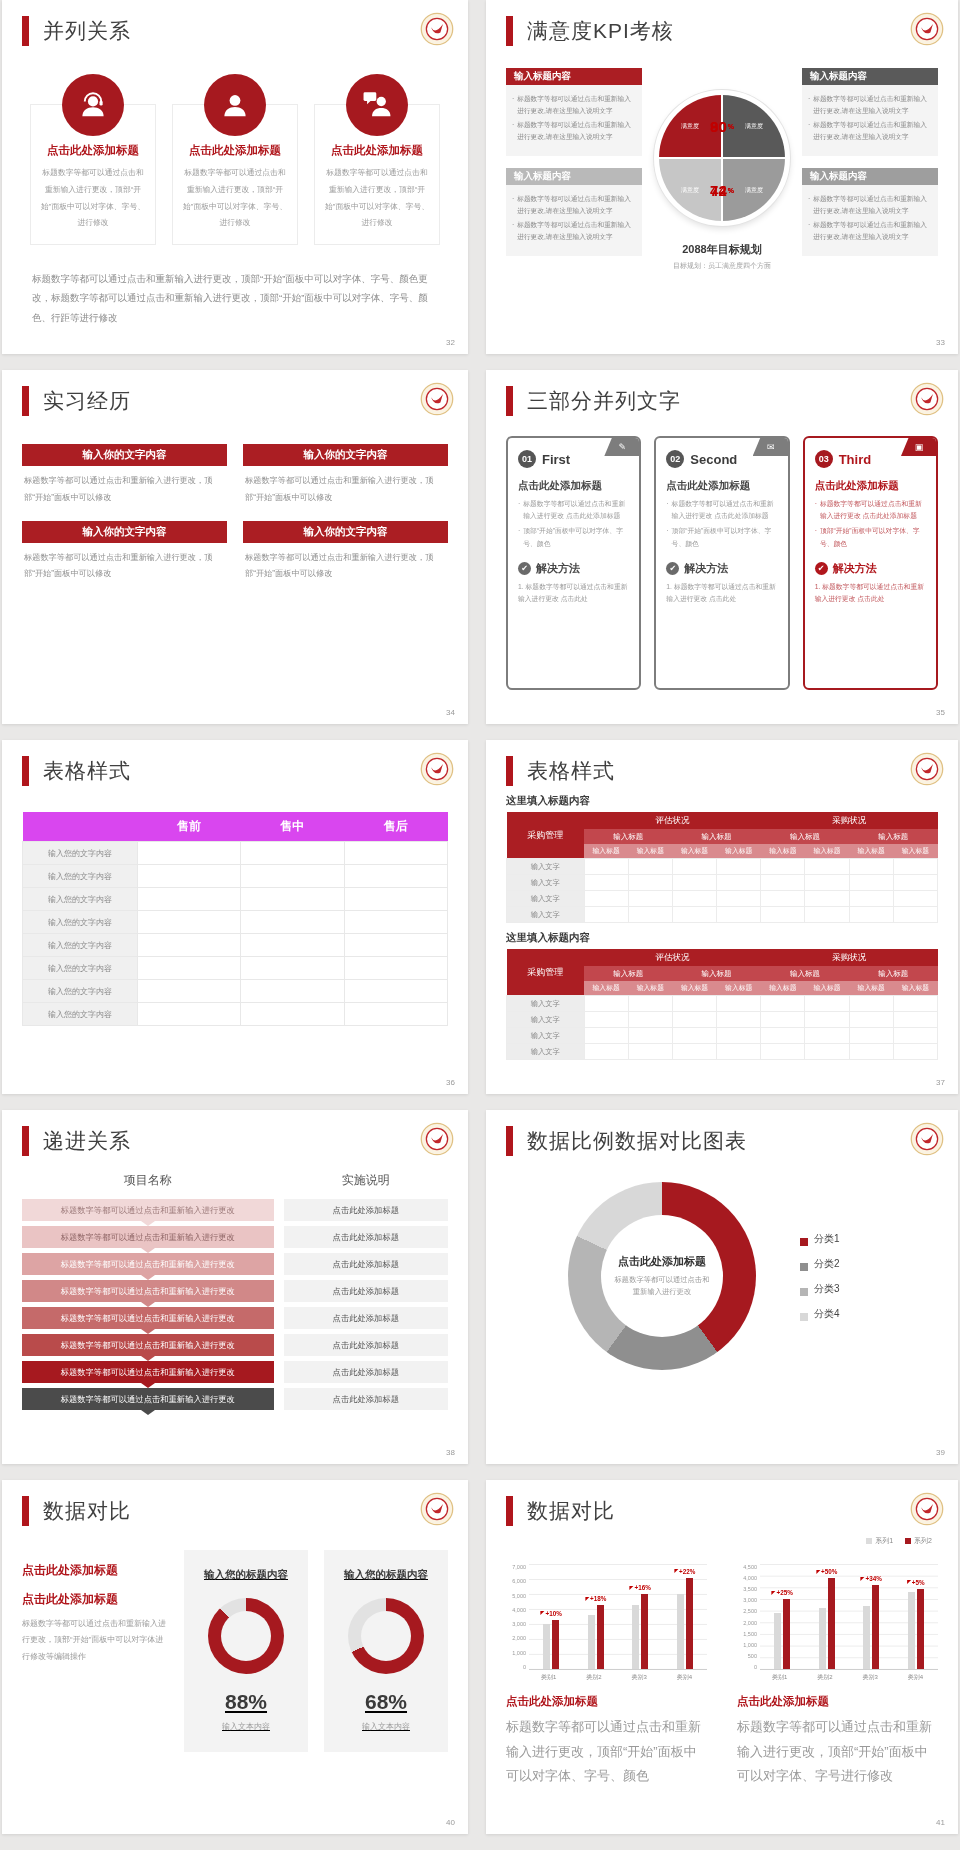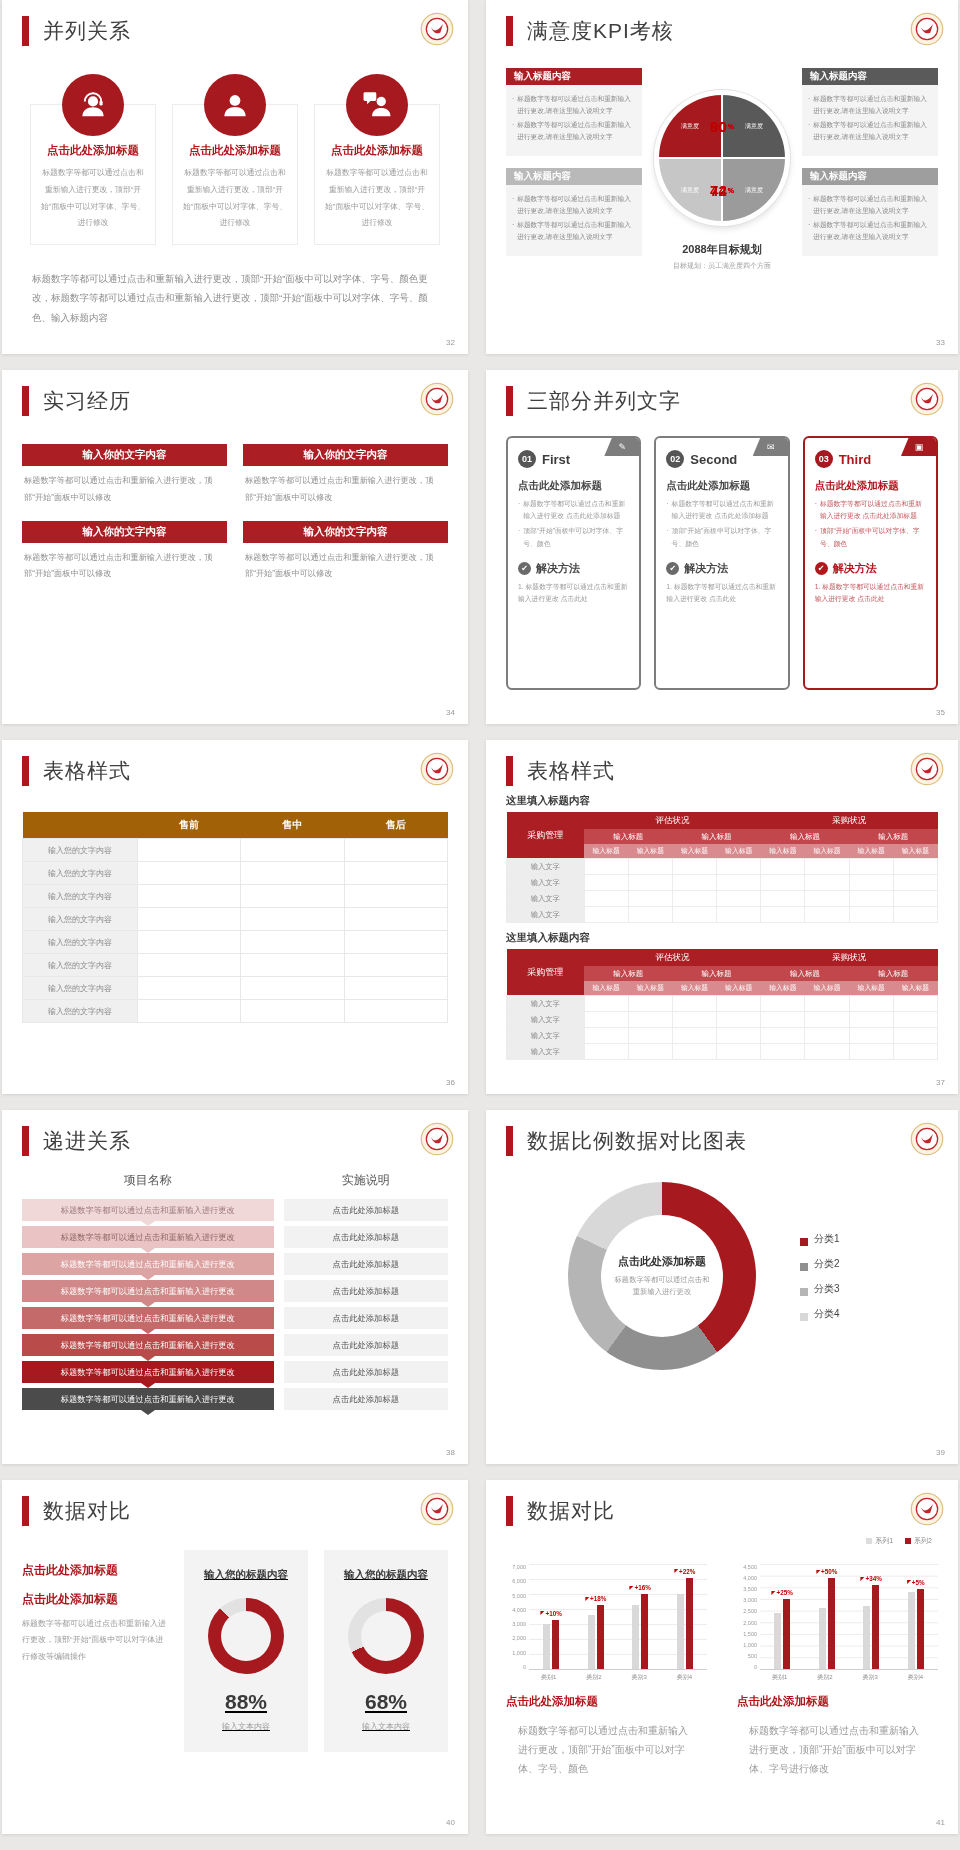--- a/index.html
+++ b/index.html
@@ -57,21 +57,21 @@
   .ul35{font-size:6.8px;color:#9a9a9a;line-height:1.8;margin:0;padding:0;list-style:none;}
   .ul35 li{display:flex;gap:3px;margin-bottom:3px;}
   .redcard .ul35{color:#c2595e;}
   .sol{display:flex;align-items:center;gap:5px;margin-top:11px;font-weight:bold;font-size:11px;color:#474747;}
   .ck{width:13px;height:13px;border-radius:50%;background:#6a6a6a;color:#fff;font-size:8px;display:flex;align-items:center;justify-content:center;flex:none;}
   .redcard .sol{color:#b0161c;} .redcard .ck{background:#b0161c;}
   .solp{font-size:6.8px;color:#9a9a9a;line-height:1.8;margin-top:5px;}
   .redcard .solp{color:#c2595e;}
   
   .t36{width:100%;border-collapse:collapse;margin-top:26px;}
-  .t36 th{background:#a16207;color:#fff;font-size:10px;padding:6px 2px;font-weight:bold;}
+  .t36 th{background:#d946ef;color:#fff;font-size:12px;padding:6px 2px;font-weight:bold;}
   .t36 td{border:1px solid #e8e8e8;height:20px;font-size:8px;color:#8a8a8a;}
   .t36 td.lab{background:#f0f0f0;text-align:center;width:27%;}
   
   .sub37{font-weight:bold;font-size:10.5px;color:#3a3a3a;margin:8px 0 4px;}
   .t37{width:100%;border-collapse:collapse;}
   .t37 td{text-align:center;}
   .t37 .r1 td{background:#ab1e23;color:#fff;font-size:8.5px;height:15px;}
   .t37 td.corner{background:#ab1e23;color:#fff;font-size:9px;width:18%;}
   .t37 .r2 td{background:#c2474d;color:#fff;font-size:7.5px;height:13px;}
   .t37 .r3 td{background:#d98a8e;color:#fff;font-size:6.8px;height:12px;}
@@ -123,21 +123,21 @@
   .yax{display:flex;flex-direction:column;justify-content:space-between;font-size:5.5px;color:#9a9a9a;text-align:right;padding-right:3px;width:20px;flex:none;}
   .plot{flex:1;position:relative;border-bottom:1px solid #cfcfcf;background-image:linear-gradient(to bottom,#ececec 1px,transparent 1px);}
   .g7{background-size:100% 14.285%;} .g9{background-size:100% 11.111%;}
   .groups{position:absolute;inset:0;display:flex;justify-content:space-around;align-items:flex-end;}
   .grp{position:relative;width:20%;height:100%;display:flex;align-items:flex-end;justify-content:center;gap:2px;}
   .bar{width:7px;} .bs1{background:#d9d9d9;} .bs2{background:#a6191f;}
   .pct{position:absolute;left:50%;transform:translateX(-50%);font-size:6.3px;color:#c00000;font-weight:bold;white-space:nowrap;display:flex;align-items:center;gap:1px;}
   .flagico{width:0;height:0;border-top:4px solid #c00000;border-right:4px solid transparent;display:inline-block;}
   .xlab{display:flex;justify-content:space-around;font-size:6px;color:#8a8a8a;margin:3px 0 0 20px;}
   .h41{color:#b0161c;font-weight:bold;font-size:11.5px;margin:12px 0 6px;}
-  .p41{font-size:10px;color:#9a9a9a;line-height:1.9;margin:12px;}
+  .p41{font-size:13px;color:#9a9a9a;line-height:1.9;margin:0;}
 </style>
 </head>
 <body>
 
 <div class="grid">
 
   <article class="slide">
     <div class="slide-head">
       <div class="accent"></div>
       <h2 class="stitle">并列关系</h2>
@@ -176,21 +176,21 @@
               <rect x="2.5" y="3" width="9" height="6.2" rx="1" fill="#fff"></rect>
               <path d="M5 9l0 2.4 2.6-2.4z" fill="#fff"></path>
               <circle cx="15" cy="9.5" r="3.3" fill="#fff"></circle>
               <path d="M8.5 20c0-4 3-5.8 6.5-5.8s6.5 1.8 6.5 5.8z" fill="#fff"></path>
             </svg>
           </div>
         <h4>点击此处添加标题</h4>
         <p>标题数字等都可以通过点击和重新输入进行更改，顶部“开始”面板中可以对字体、字号、进行修改</p>
       </div>
     </div>
-    <p class="s32foot">标题数字等都可以通过点击和重新输入进行更改，顶部“开始”面板中可以对字体、字号、颜色更改，标题数字等都可以通过点击和重新输入进行更改，顶部“开始”面板中可以对字体、字号、颜色、输入标题内容</p>
+    <p class="s32foot">标题数字等都可以通过点击和重新输入进行更改，顶部“开始”面板中可以对字体、字号、颜色更改，标题数字等都可以通过点击和重新输入进行更改，顶部“开始”面板中可以对字体、字号、颜色、行距等进行修改</p>
     <span class="pagenum">32</span>
   </article>
 
   <article class="slide">
     <div class="slide-head">
         <div class="accent"></div>
       <h2 class="stitle">满意度KPI考核</h2>
       </div>
     <svg class="logo" viewBox="0 0 40 40">
         <circle cx="20" cy="20" r="18.5" fill="#fbf3e2" stroke="#e0c184" stroke-width="1.5"></circle>

